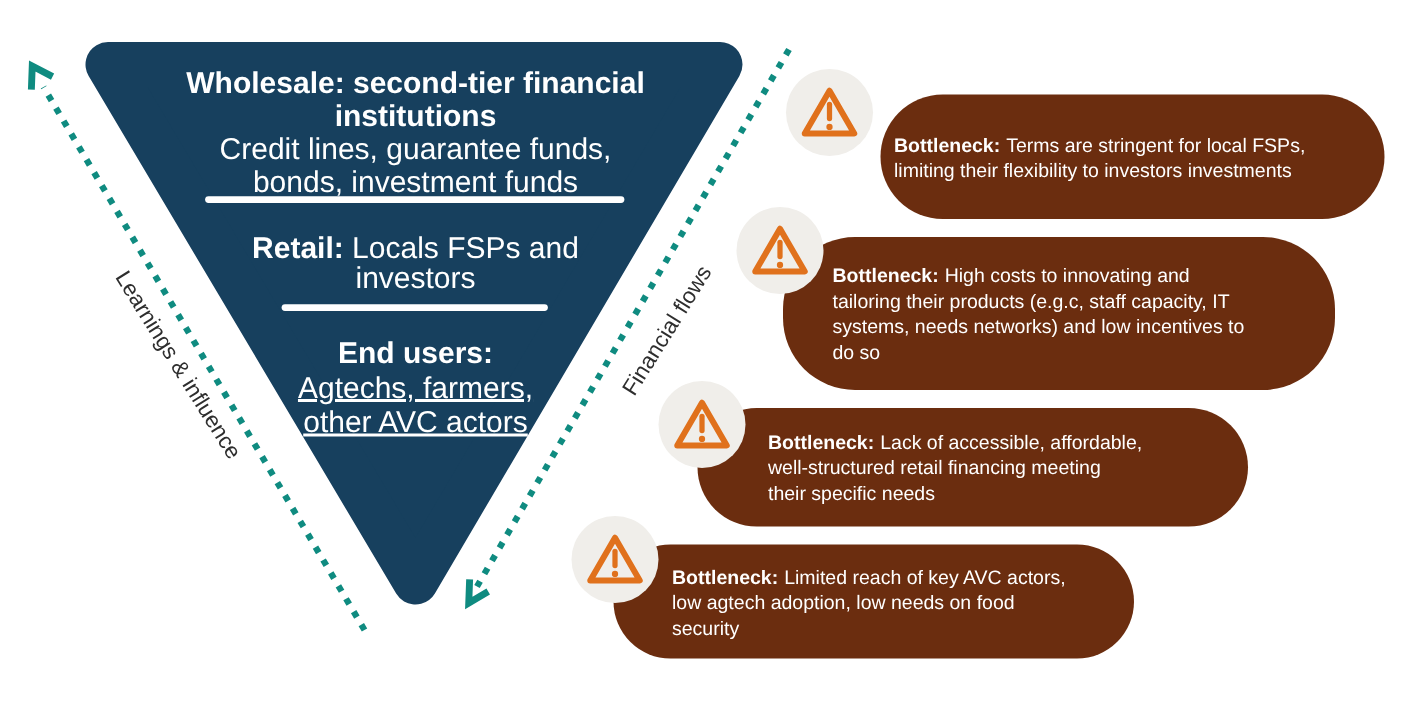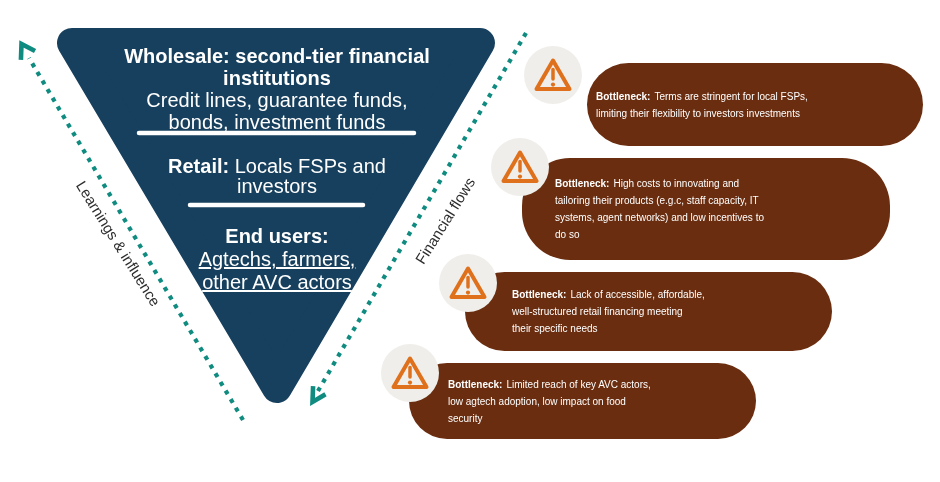--- a/index.html
+++ b/index.html
@@ -29,21 +29,21 @@
   .tier-2{left:127px;top:156px;width:300px;line-height:20px;}
   .tier-3{left:177px;top:225px;width:200px;line-height:23px;}
   .tier-3 .bd{max-width:160px;margin:0 auto;text-decoration:underline;}
 
   .rot-label{position:absolute;color:var(--ink);font-size:15px;text-align:center;white-space:nowrap;}
   .rot-left{left:36px;top:235px;width:165px;transform:rotate(58deg);}
   .rot-right{left:382px;top:212px;width:126px;transform:rotate(-58deg);}
 
   .card{
     position:absolute;background:var(--brown);color:#ffffff;
-    display:flex;align-items:center;font-size:10px;line-height:17px;
+    display:flex;align-items:center;font-size:13px;line-height:17px;
   }
   .card .lbl{font-weight:bold;margin-right:4px;}
   .card .line{display:block;white-space:nowrap;}
   .card-1{left:587px;top:63px;width:336px;height:83px;border-radius:42px;padding:0 14px 0 9px;}
   .card-2{left:522px;top:158px;width:368px;height:102px;border-radius:48px;padding:0 20px 1px 33px;}
   .card-3{left:465px;top:272px;width:367px;height:79px;border-radius:40px;padding:0 30px 0 47px;}
   .card-4{left:409px;top:363px;width:347px;height:76px;border-radius:38px;padding:0 14px 0 39px;}
 
   .badge{
     position:absolute;width:58px;height:58px;border-radius:50%;
@@ -100,37 +100,37 @@
     <div class="bt">
       <span class="lbl">Bottleneck:</span><span>Terms are stringent for local FSPs,</span>
       <span class="line">limiting their flexibility to investors investments</span>
     </div>
   </div>
 
   <div class="card card-2">
     <div class="bt">
       <span class="lbl">Bottleneck:</span><span>High costs to innovating and</span>
       <span class="line">tailoring their products (e.g.c, staff capacity, IT</span>
-      <span class="line">systems, agent networks) and low incentives to</span>
+      <span class="line">systems, needs networks) and low incentives to</span>
       <span class="line">do so</span>
     </div>
   </div>
 
   <div class="card card-3">
     <div class="bt">
       <span class="lbl">Bottleneck:</span><span>Lack of accessible, affordable,</span>
       <span class="line">well-structured retail financing meeting</span>
       <span class="line">their specific needs</span>
     </div>
   </div>
 
   <div class="card card-4">
     <div class="bt">
       <span class="lbl">Bottleneck:</span><span>Limited reach of key AVC actors,</span>
-      <span class="line">low agtech adoption, low impact on food</span>
+      <span class="line">low agtech adoption, low needs on food</span>
       <span class="line">security</span>
     </div>
   </div>
 
   <div class="badge badge-1">
     <svg width="40" height="38" viewBox="0 0 40 38">
       <path class="warn-tri" d="M20 4.5 L36.5 33 L3.5 33 Z"></path>
       <line class="warn-bar" x1="20" y1="13.5" x2="20" y2="23"></line>
       <circle class="warn-dot" cx="20" cy="28.6" r="2.1"></circle>
     </svg>

